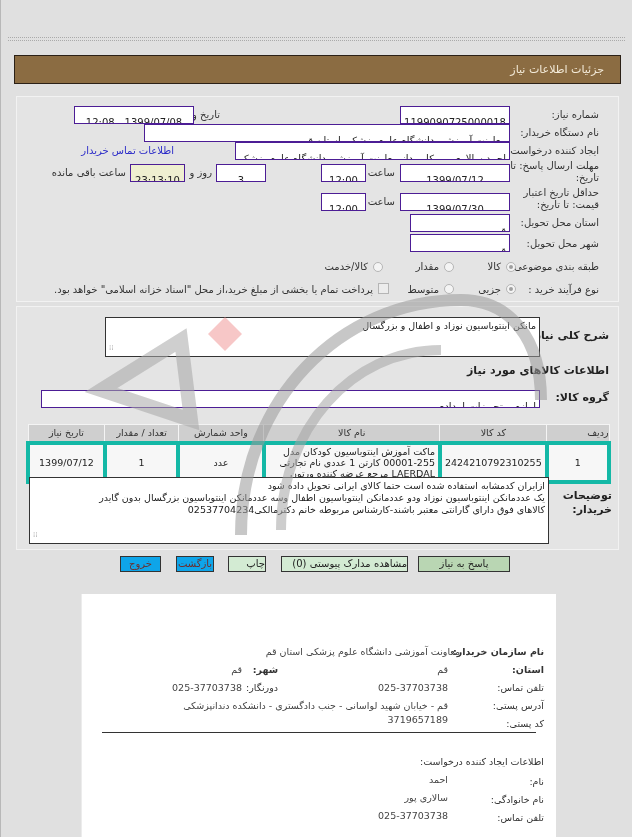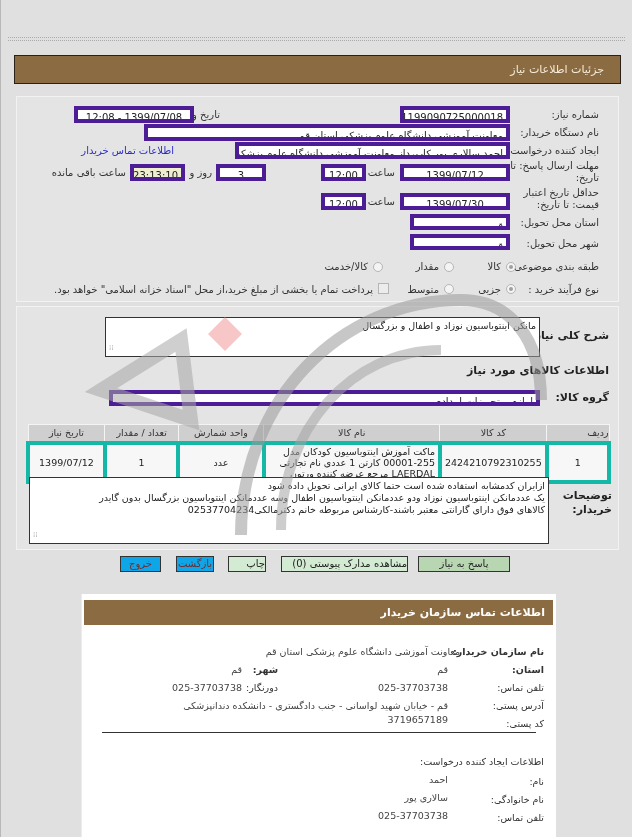--- a/index.html
+++ b/index.html
@@ -23,23 +23,23 @@
     color: #f3ead8; font-size: 11px; line-height: 27px; padding-right: 16px;
   }
   .panel {
     position: absolute; left: 15px; right: 13px;
     background: #e4e4e4; border: 1px solid #f2f2f2;
   }
   .p1 { top: 96px; height: 206px; }
   .p2 { top: 306px; height: 244px; }
   .lbl { position: absolute; right: 0; font-size: 10px; color: #333; white-space: nowrap; }
   .fld {
-    position: absolute; background: #fff; border: 4px solid #4c1d95;
+    position: absolute; background: #fff; border: 1px solid #4c1d95;
     height: 17px; line-height: 15px; font-size: 10px; text-align: center;
-    white-space: nowrap; overflow: hidden; padding: 0 3px; margin-left: 27px;
+    white-space: nowrap; overflow: hidden; padding: 8px 3px; margin-left: 27px;
   }
   .fld.r { text-align: right; }
   .fld.yellow { background: #efefd0; }
   .link { position: absolute; color: #2b2bc8; font-size: 10px; white-space: nowrap; }
   .radio {
     position: absolute; width: 10px; height: 10px; border-radius: 50%;
     border: 1px solid #b5b5b5; background: #f4f4f4;
   }
   .radio.on::after {
     content: ""; position: absolute; top: 2px; left: 2px; width: 4px; height: 4px;
@@ -150,21 +150,21 @@
 <div class="panel p2">
   <span class="bold-lbl" style="top:22px;right:9px;">شرح کلی نیاز:</span>
   <div class="area" style="top:10px;right:78px;width:435px;height:40px;">
     <span>مانکن اینتوباسیون نوزاد و اطفال و بزرگسال</span>
     <span class="grip">⁞⁞</span>
   </div>
 
   <span class="bold-lbl" style="top:57px;right:9px;">اطلاعات کالاهای مورد نیاز</span>
 
   <span class="bold-lbl" style="top:84px;right:9px;">گروه کالا:</span>
-  <div class="fld r" style="top:83px;right:78px;width:431px;height:16px;">لوازم و تجهیزات امدادی</div>
+  <div class="fld r" style="top:83px;right:78px;width:499px;height:16px;">لوازم و تجهیزات امدادی</div>
 
   <table class="items">
     <thead>
       <tr>
         <th style="width:20px;padding-left:40px;">ردیف</th>
         <th style="width:93px;">کد کالا</th>
         <th style="width:187px;">نام کالا</th>
         <th style="width:90px;">واحد شمارش</th>
         <th style="width:78px;">تعداد / مقدار</th>
         <th style="width:78px;">تاریخ نیاز</th>
@@ -192,21 +192,20 @@
   </div>
 </div>
 
 <div class="btn green-dark" style="right:122px;width:92px;">پاسخ به نیاز</div>
 <div class="btn green" style="right:224px;width:127px;">مشاهده مدارک پیوستی (0)</div>
 <div class="btn green" style="right:366px;width:38px;">چاپ</div>
 <div class="btn pink" style="right:418px;width:38px;">بازگشت</div>
 <div class="btn pink" style="right:471px;width:41px;">خروج</div>
 
 <div class="contact">
-  <div class="contact-head">اطلاعات تماس سازمان خریدار</div>
 
   <span class="c-lbl b" style="top:52px;right:12px;">نام سازمان خریدار:</span>
   <span class="c-val" style="top:52px;right:96px;">معاونت آموزشی دانشگاه علوم پزشکی استان قم</span>
 
   <span class="c-lbl b" style="top:70px;right:12px;">استان:</span>
   <span class="c-val" style="top:70px;right:108px;">قم</span>
   <span class="c-lbl b" style="top:70px;right:278px;">شهر:</span>
   <span class="c-val" style="top:70px;right:314px;">قم</span>
 
   <span class="c-lbl" style="top:88px;right:12px;">تلفن تماس:</span>

